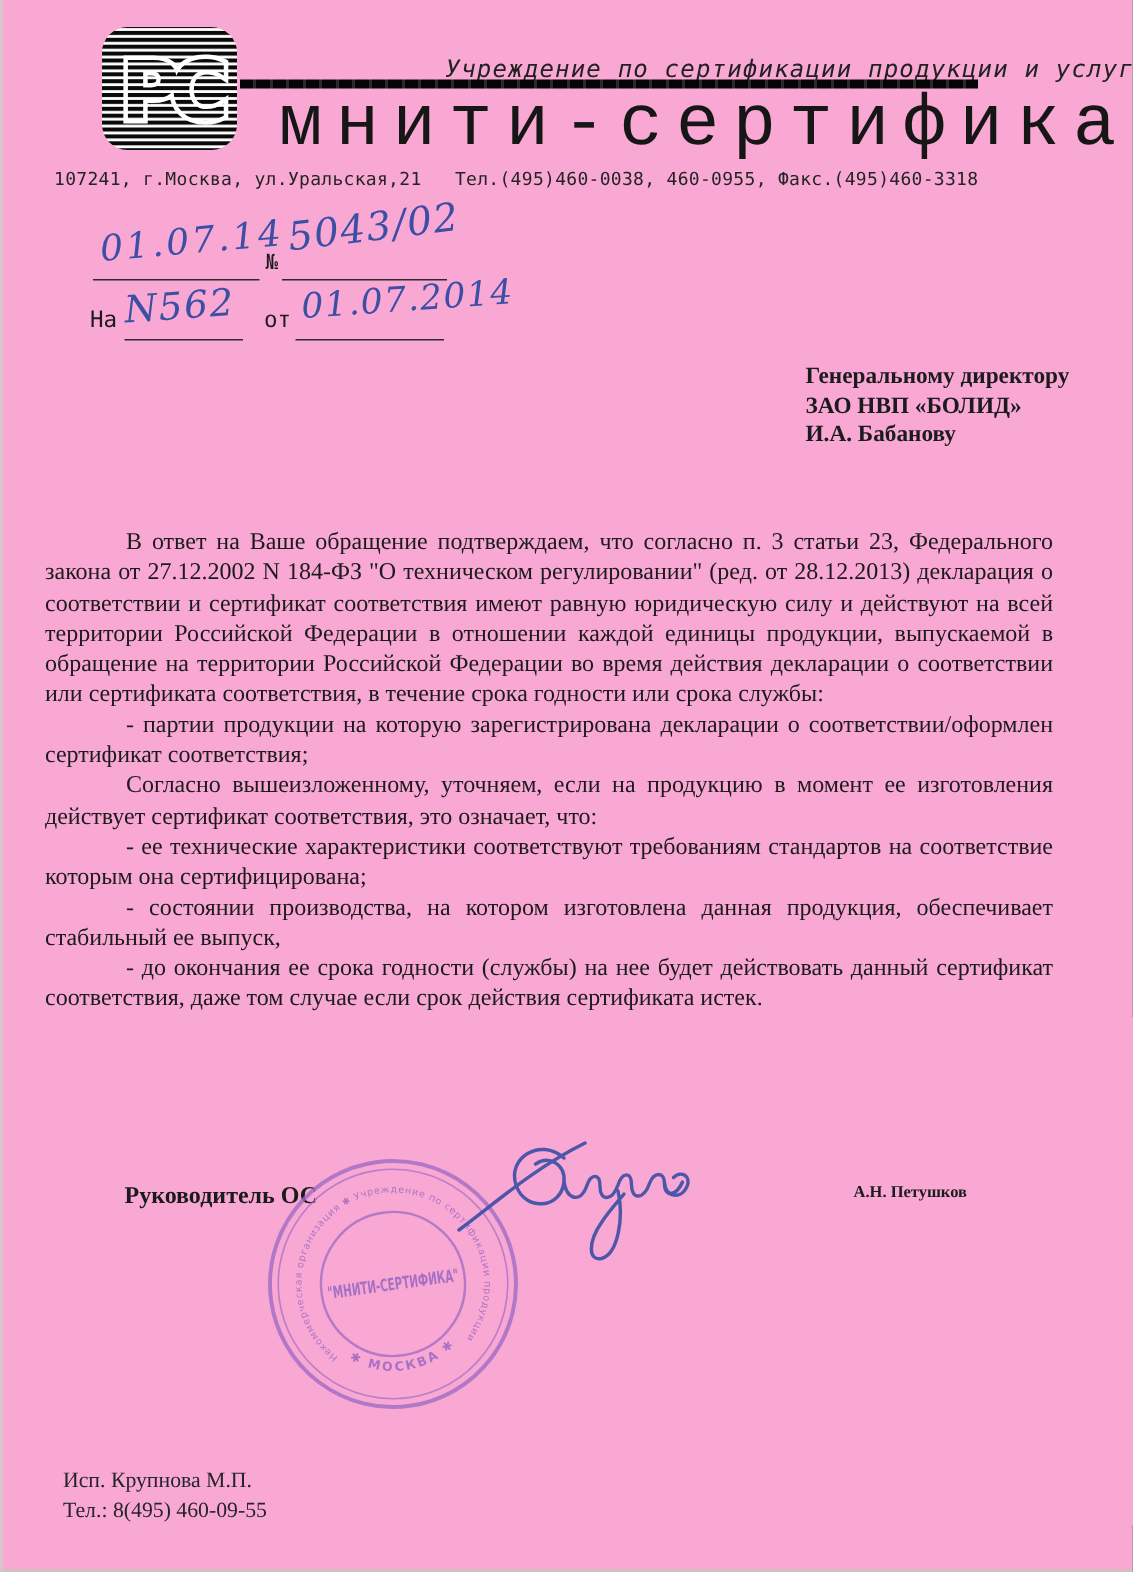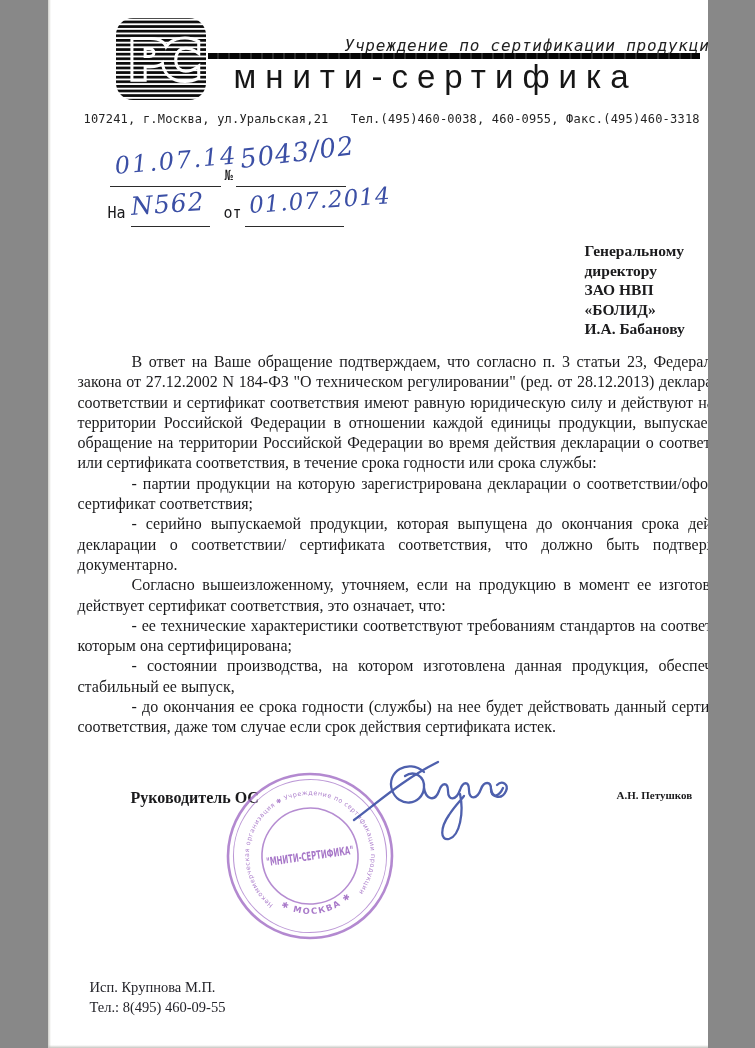--- a/index.html
+++ b/index.html
@@ -1,35 +1,35 @@
 <!DOCTYPE html>
 <html><head>
 <meta charset="utf-8">
 <style>
   html,body{margin:0;padding:0;background:#888;}
   .page{
-    position:relative;width:660px;height:1048px;margin:0 auto;
-    background:#ffffff;overflow:hidden;
+    position:relative;width:755px;height:1048px;margin:0 auto;
+    background:#f9a8d4;overflow:hidden;
     font-family:"Liberation Serif",serif;color:#1b1b1d;
   }
   .abs{position:absolute;}
   
   .logo{left:66px;top:16px;}
   .tagline{
     left:297px;top:36px;
     font-family:"DejaVu Sans Mono",monospace;font-style:italic;
     font-size:16px;letter-spacing:0.8px;color:#222;white-space:pre;
   }
   .header-bar{
     left:160px;top:53px;width:492px;height:6px;
     background:repeating-linear-gradient(90deg,#050505 0 9px,#2a2a2a 9px 11px);
   }
   .org-name{
     left:186px;top:60px;
-    font-family:Liberation Sans, sans-serif;font-size:33px;line-height:1;
+    font-family:Liberation Mono, monospace;font-size:48px;line-height:1;
     letter-spacing:9px;color:#161616;white-space:pre;
   }
   .address{
     left:36px;top:112px;
     font-family:"DejaVu Sans Mono",monospace;font-size:12px;
     letter-spacing:0.2px;color:#242424;white-space:pre;
   }
   
   .formlabel{font-family:"DejaVu Sans Mono",monospace;font-size:15px;color:#1b1b1d;}
   .uline{border-bottom:1.5px solid #2b2b2b;height:0;}
@@ -98,21 +98,20 @@
 
   <div class="abs recipient">
     <div>Генеральному директору</div>
     <div>ЗАО НВП «БОЛИД»</div>
     <div>И.А. Бабанову</div>
   </div>
 
   <div class="abs body-text">
     <p>В ответ на Ваше обращение подтверждаем, что согласно п. 3 статьи 23, Федерального закона от 27.12.2002 N 184-ФЗ "О техническом регулировании" (ред. от 28.12.2013) декларация о соответствии и сертификат соответствия имеют равную юридическую силу и действуют на всей территории Российской Федерации в отношении каждой единицы продукции, выпускаемой в обращение на территории Российской Федерации во время действия декларации о соответствии или сертификата соответствия, в течение срока годности или срока службы:</p>
     <p>- партии продукции на которую зарегистрирована декларации о соответствии/оформлен сертификат соответствия;</p>
-    <p>- серийно выпускаемой продукции, которая выпущена до окончания срока действия декларации о соответствии/ сертификата соответствия, что должно быть подтверждено документарно.</p>
     <p>Согласно вышеизложенному, уточняем, если на продукцию в момент ее изготовления действует сертификат соответствия, это означает, что:</p>
     <p>- ее технические характеристики соответствуют требованиям стандартов на соответствие которым она сертифицирована;</p>
     <p>- состоянии производства, на котором изготовлена данная продукция, обеспечивает стабильный ее выпуск,</p>
     <p>- до окончания ее срока годности (службы) на нее будет действовать данный сертификат соответствия, даже том случае если срок действия сертификата истек.</p>
   </div>
 
   <div class="abs sig-title">Руководитель ОС</div>
   <div class="abs sig-name">А.Н. Петушков</div>
 
   <svg class="abs stamp" width="172" height="172" viewBox="0 0 172 172">

